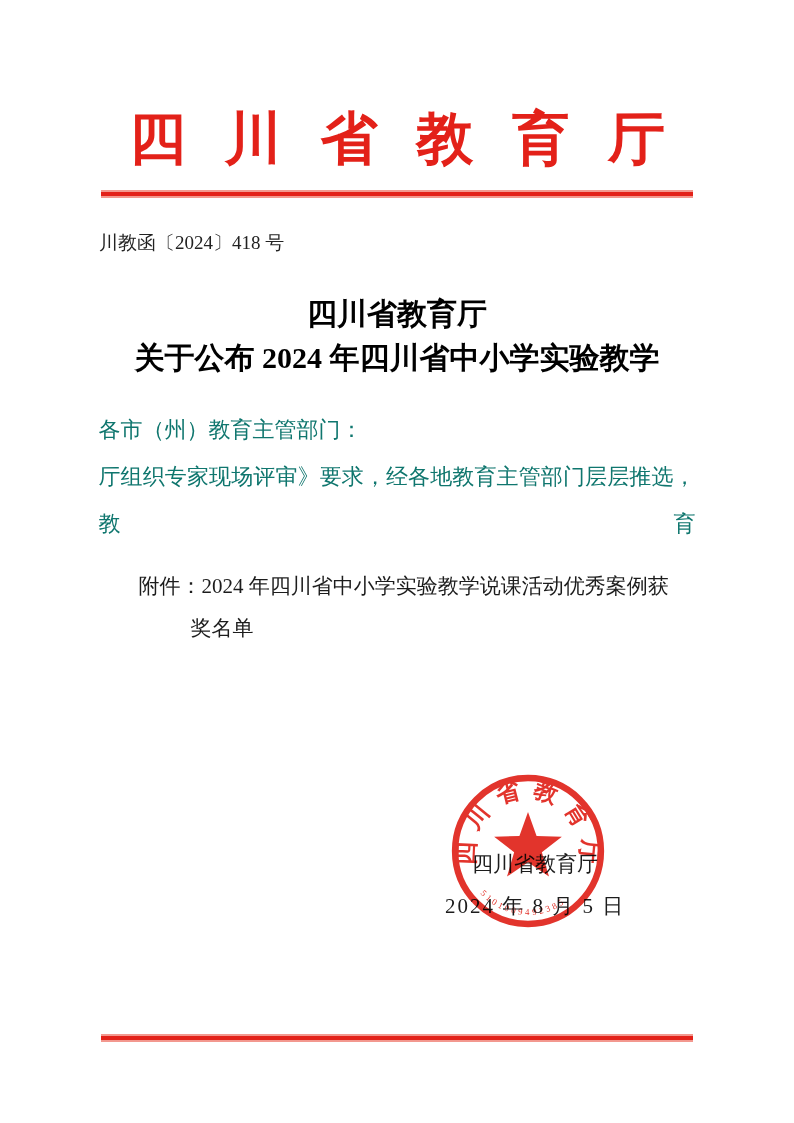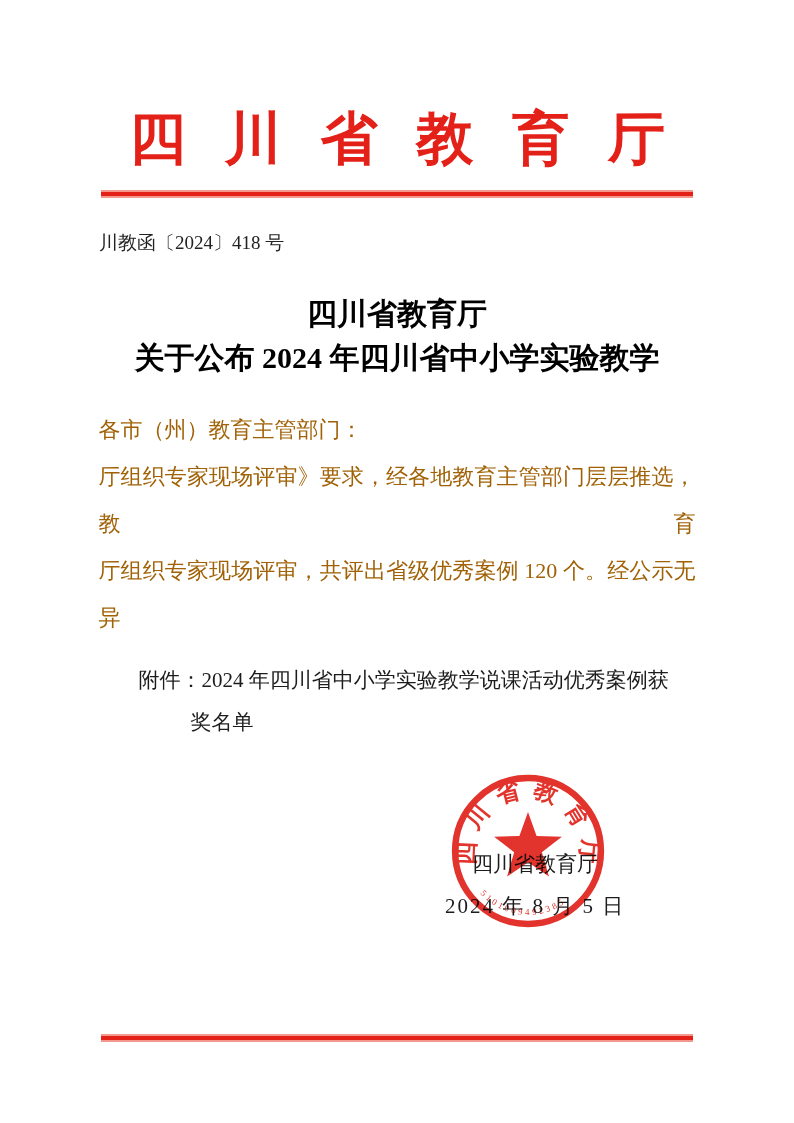--- a/index.html
+++ b/index.html
@@ -58,21 +58,21 @@
     line-height: 44px;
     color: #000;
   }
 
   
   .body-text {
     width: 597px;
     margin: 26px auto 0 auto;
     font-size: 22px;
     line-height: 47px;
-    color: #a16207;
+    color: #0f766e;
   }
   .body-text .line { white-space: nowrap; }
   .body-text .jfull {
     white-space: normal;
     text-align: justify;
     text-align-last: justify;
   }
   .indent-2 { text-indent: 44px; }
 
   .attachment {
@@ -126,21 +126,20 @@
   <div class="doc-number">川教函〔2024〕418 号</div>
 
   <div class="doc-title">
     <div>四川省教育厅</div>
     <div>关于公布 2024 年四川省中小学实验教学</div>
   </div>
 
   <div class="body-text">
     <div class="line">各市（州）教育主管部门：</div>
     <div class="line jfull">厅组织专家现场评审》要求，经各地教育主管部门层层推选，教育</div>
-    <div class="line jfull">厅组织专家现场评审，共评出省级优秀案例 120 个。经公示无异</div>
   </div>
 
   <div class="attachment">
     <div class="a1">附件：2024 年四川省中小学实验教学说课活动优秀案例获</div>
     <div class="a2">奖名单</div>
   </div>
 
   <div class="signoff">
     <div class="agency">四川省教育厅</div>
     <div class="date">2024 年 8 月 5 日</div>

